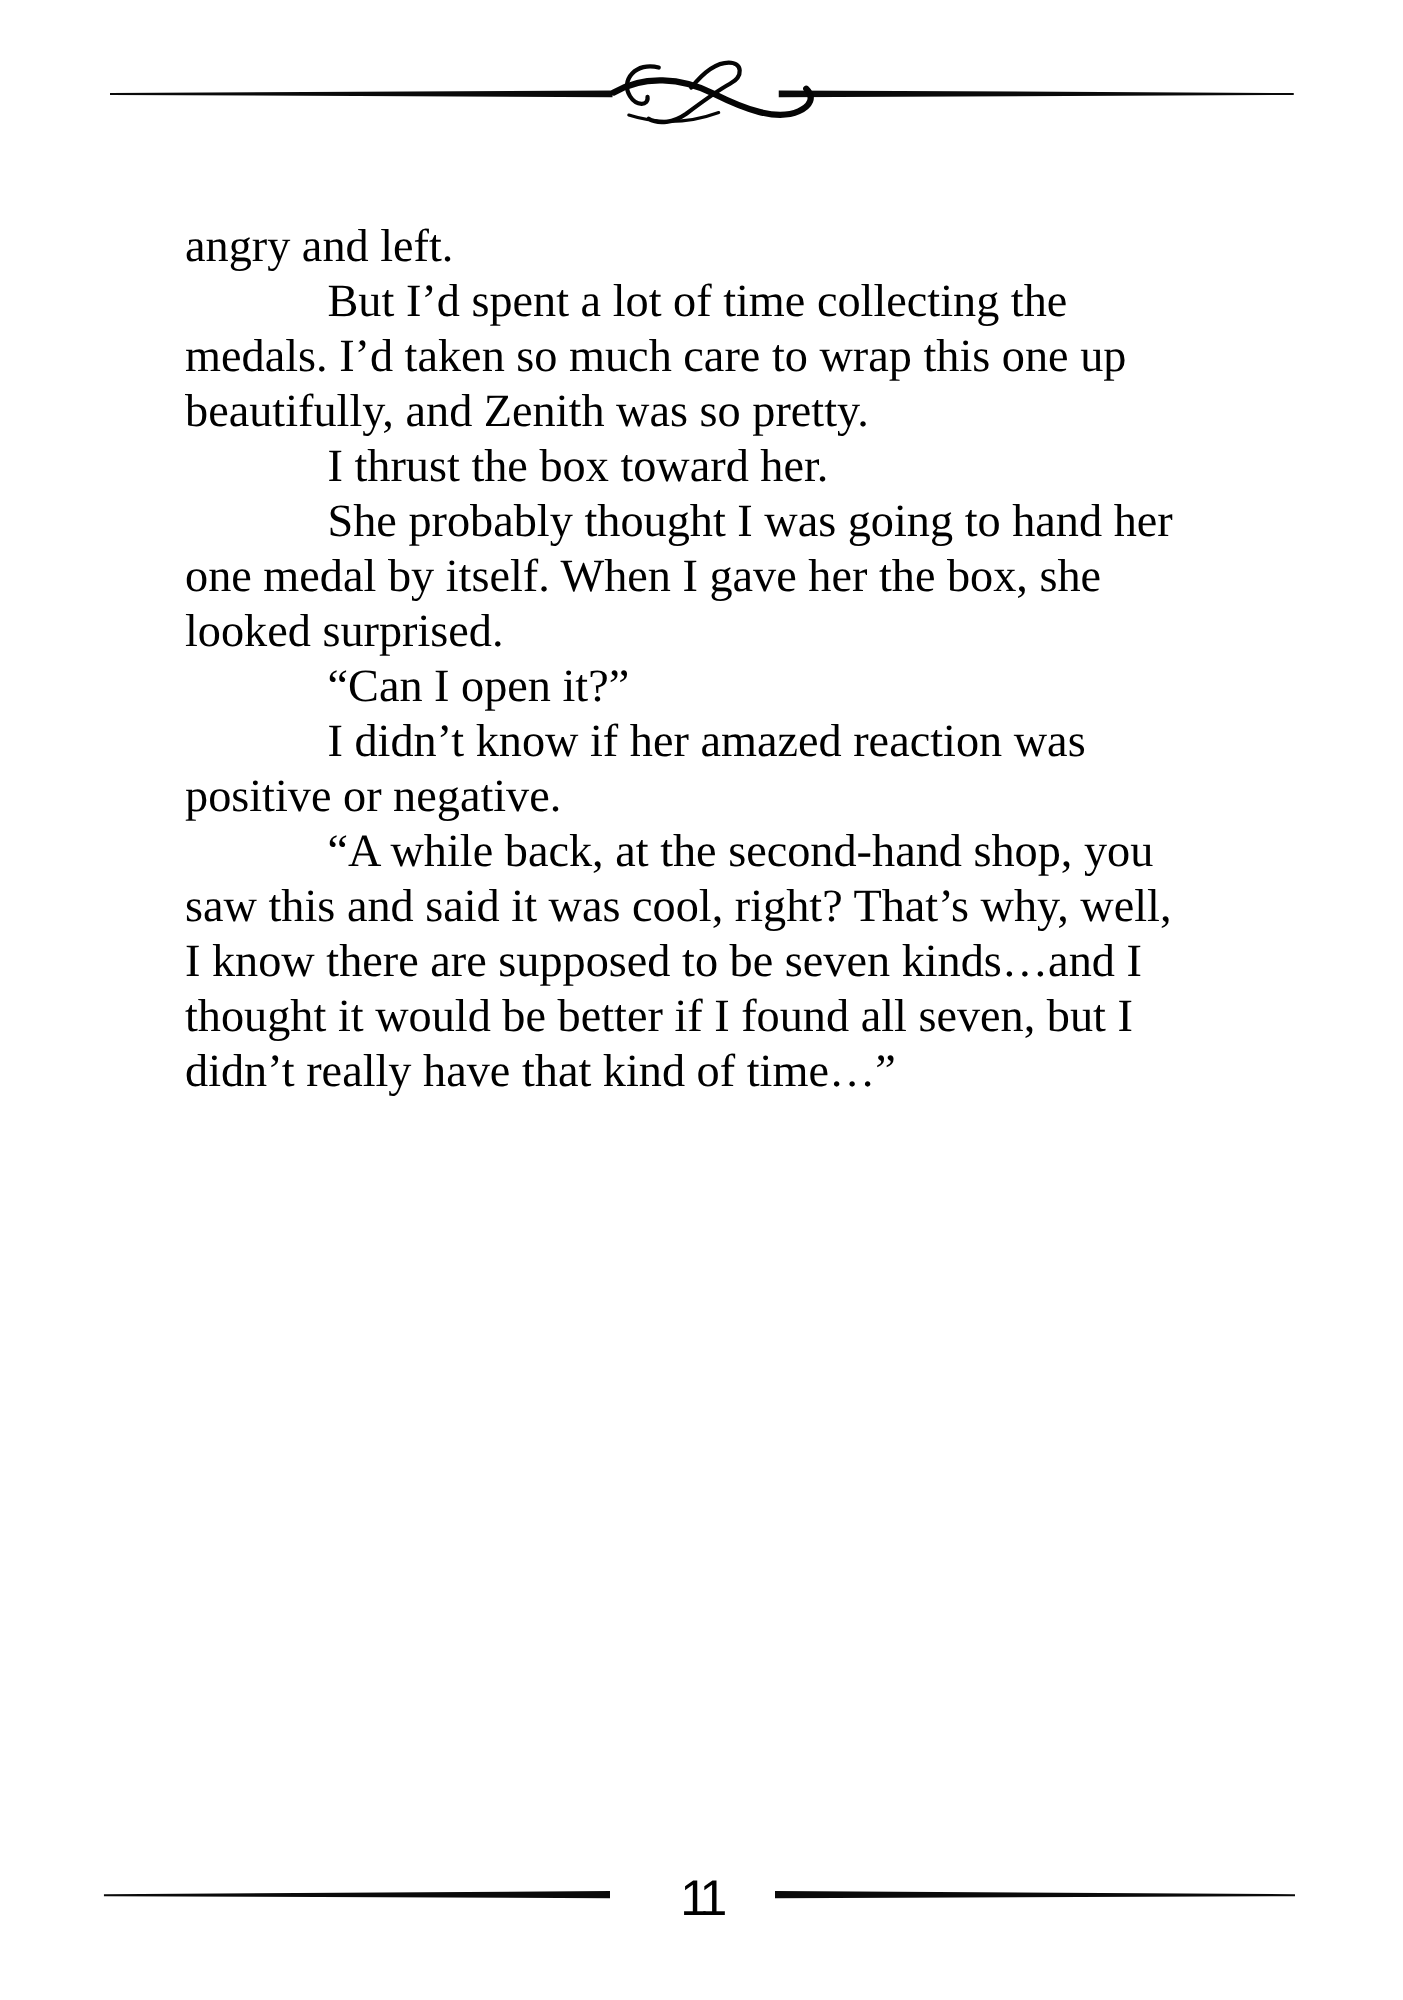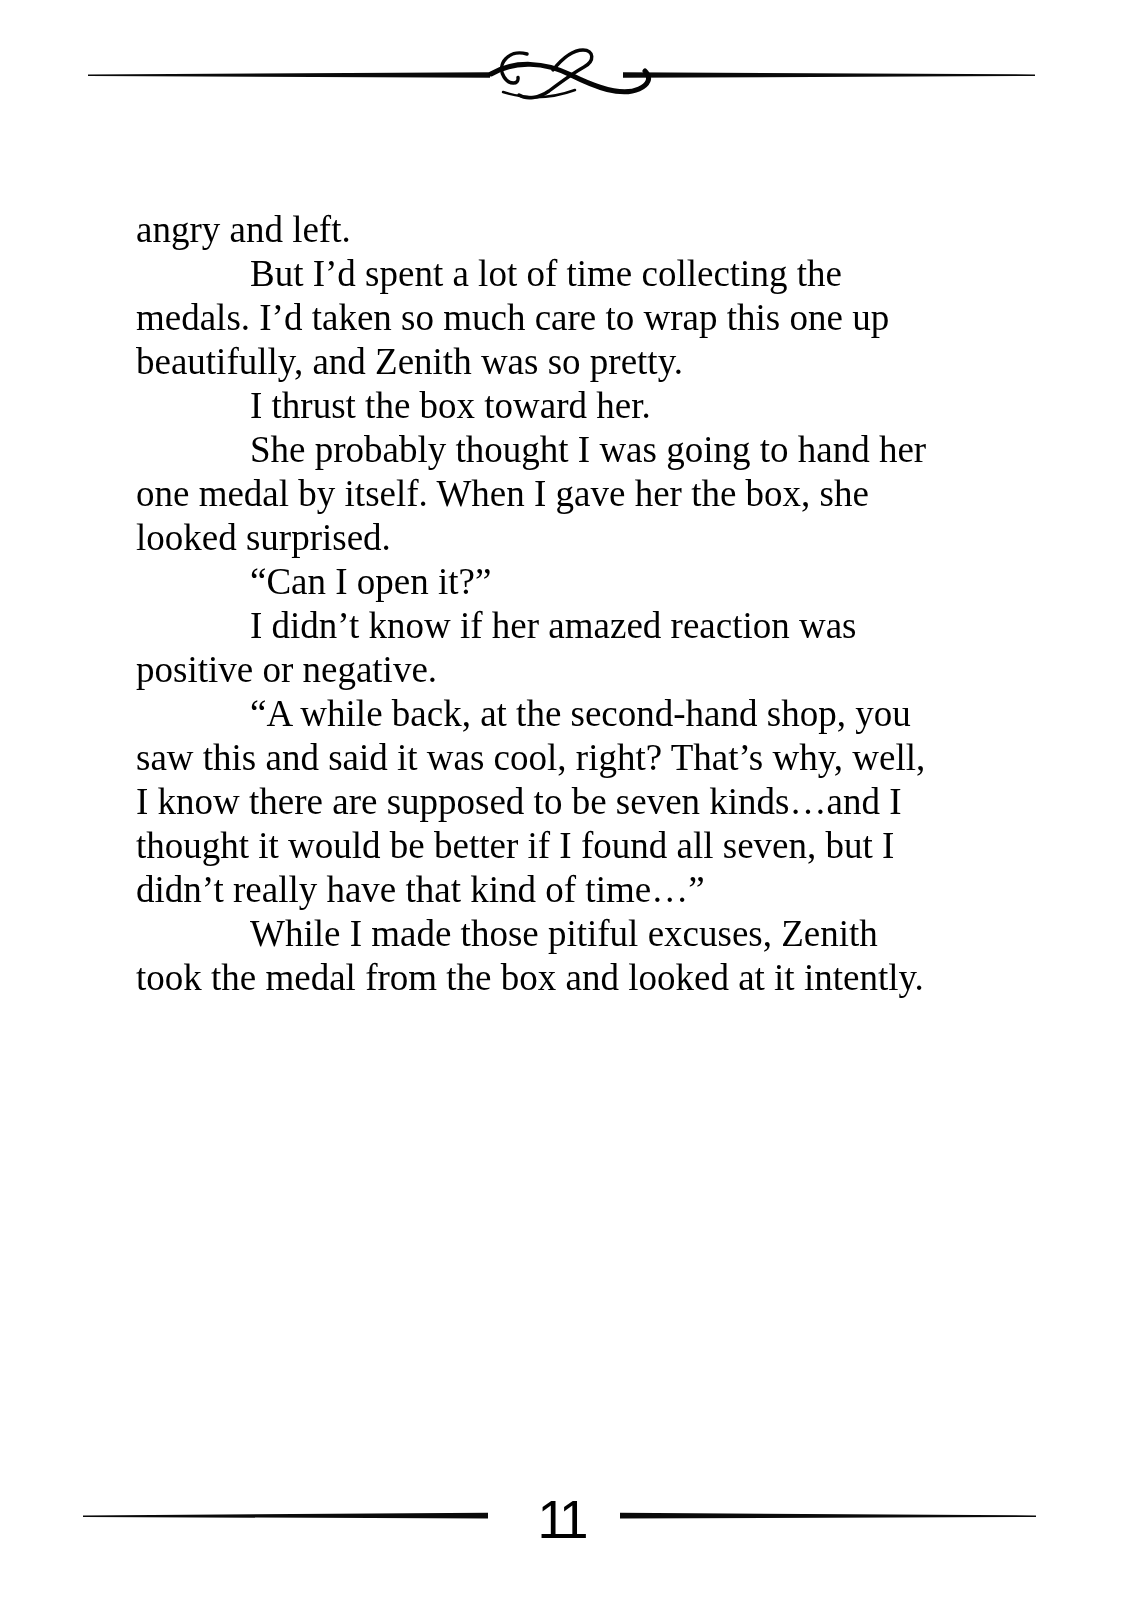--- a/index.html
+++ b/index.html
@@ -9,43 +9,42 @@
     height: 1600px;
     background: #ffffff;
     overflow: hidden;
     font-family: "Liberation Serif", "DejaVu Serif", serif;
     color: #000000;
   }
   .header-svg { position: absolute; left: 83px; top: 40px; }
   .footer-svg { position: absolute; left: 83px; top: 1496px; }
   .body-text {
     position: absolute;
-    left: 136px;
+    left: 148px;
     top: 176px;
     width: 870px;
     font-size: 37px;
     line-height: 44px;
     color: #000000;
-    margin-top: 32px;
   }
   .para {
     margin: 0;
     padding: 0;
     text-indent: 114px;
     white-space: pre-line;
   }
   .para.no-indent { text-indent: 0; }
   .page-number {
     position: absolute;
     left: 0;
     top: 1497px;
     width: 1122px;
     text-align: center;
     font-family: "Liberation Sans", "DejaVu Sans", sans-serif;
-    font-size: 53px;
+    font-size: 40px;
     line-height: 45px;
     letter-spacing: -4px;
     color: #000000;
   }
   .flourish-stroke { fill: none; stroke: #050505; stroke-linecap: round; }
   .rule-wedge { fill: #0a0a0a; }
 </style>
 </head>
 <body>
 
@@ -72,22 +71,20 @@
 one medal by itself. When I gave her the box, she
 looked surprised.</p>
       <p class="para">“Can I open it?”</p>
       <p class="para">I didn’t know if her amazed reaction was
 positive or negative.</p>
       <p class="para">“A while back, at the second-hand shop, you
 saw this and said it was cool, right? That’s why, well,
 I know there are supposed to be seven kinds…and I
 thought it would be better if I found all seven, but I
 didn’t really have that kind of time…”</p>
-      <p class="para">While I made those pitiful excuses, Zenith
-took the medal from the box and looked at it intently.</p>
     </main>
 
   <svg class="footer-svg" width="954" height="40" viewBox="0 0 954 40">
     <polygon class="rule-wedge" points="0,19.4 405,16.8 405,22.6 0,20.9"></polygon>
     <polygon class="rule-wedge" points="537,16.8 953,19.4 953,20.9 537,22.6"></polygon>
   </svg>
 
   <div class="page-number">11</div>
 
 </div>

